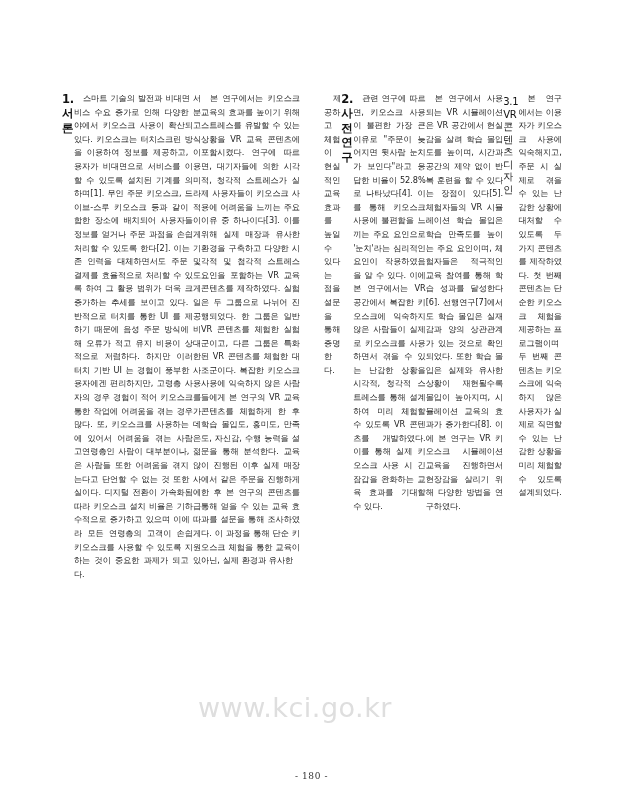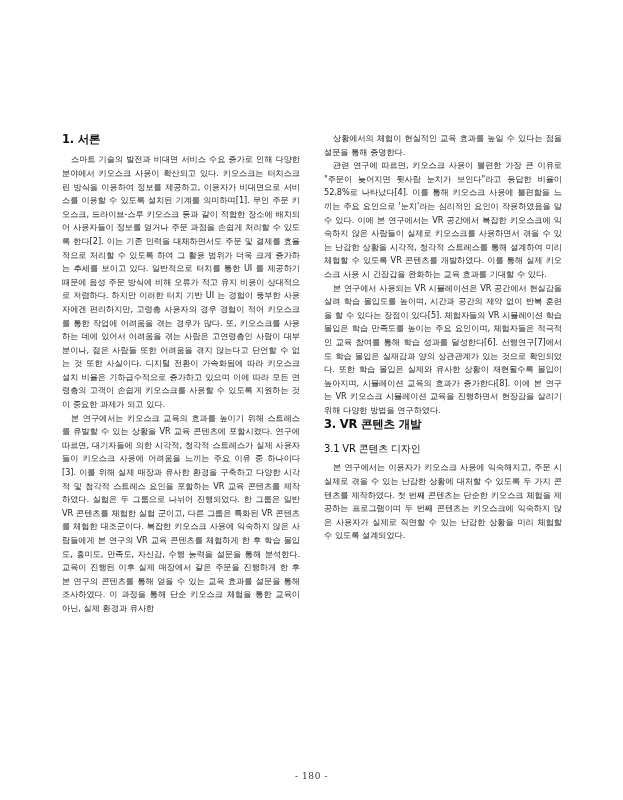--- a/index.html
+++ b/index.html
@@ -28,22 +28,21 @@
     top: 92px;
     width: 500px;
     height: 600px;
     display: flex;
     flex-direction: row;
     gap: 24px;
   }
   .column {
     width: 238px;
     display: flex;
-    flex-direction: column;
-    margin-top: 40px;
+    flex-direction: row;
   }
   h2.section-title {
     font-size: 11.5px;
     font-weight: bold;
     margin: 0 0 7px 0;
     letter-spacing: -0.2px;
     line-height: 1.25;
     color: #111;
   }
   h3.subsection-title {
@@ -100,28 +99,29 @@
 
   <div class="content">
 
     <div class="column">
       <h2 class="section-title">1.  서론</h2>
       <p class="para">스마트 기술의 발전과 비대면 서비스 수요 증가로 인해 다양한 분야에서 키오스크 사용이 확산되고 있다. 키오스크는 터치스크린 방식을 이용하여 정보를 제공하고, 이용자가 비대면으로 서비스를 이용할 수 있도록 설치된 기계를 의미하며[1]. 무인 주문 키오스크, 드라이브-스루 키오스크 등과 같이 적합한 장소에 배치되어 사용자들이 정보를 얻거나 주문 과점을 손쉽게 처리할 수 있도록 한다[2]. 이는 기존 인력을 대체하면서도 주문 및 결제를 효율적으로 처리할 수 있도록 하여 그 활용 범위가 더욱 크게 증가하는 추세를 보이고 있다. 일반적으로 터치를 통한 UI 를 제공하기 때문에 음성 주문 방식에 비해 오류가 적고 유지 비용이 상대적으로 저렴하다. 하지만 이러한 터치 기반 UI 는 경험이 풍부한 사용자에겐 편리하지만, 고령층 사용자의 경우 경험이 적어 키오스크를 통한 작업에 어려움을 겪는 경우가 많다. 또, 키오스크를 사용하는 데에 있어서 어려움을 겪는 사람은 고연령층인 사람이 대부분이나, 젊은 사람들 또한 어려움을 겪지 않는다고 단언할 수 없는 것 또한 사실이다. 디지털 전환이 가속화됨에 따라 키오스크 설치 비율은 기하급수적으로 증가하고 있으며 이에 따라 모든 연령층의 고객이 손쉽게 키오스크를 사용할 수 있도록 지원하는 것이 중요한 과제가 되고 있다.</p>
       <p class="para">본 연구에서는 키오스크 교육의 효과를 높이기 위해 스트레스를 유발할 수 있는 상황을 VR 교육 콘텐츠에 포함시켰다. 연구에 따르면, 대기자들에 의한 시각적, 청각적 스트레스가 실제 사용자들이 키오스크 사용에 어려움을 느끼는 주요 이유 중 하나이다[3]. 이를 위해 실제 매장과 유사한 환경을 구축하고 다양한 시각적 및 첨각적 스트레스 요인을 포함하는 VR 교육 콘텐츠를 제작하였다. 실험은 두 그룹으로 나뉘어 진행되었다. 한 그룹은 일반 VR 콘텐츠를 체험한 실험 군이고, 다른 그룹은 특화된 VR 콘텐츠를 체험한 대조군이다. 복잡한 키오스크 사용에 익숙하지 않은 사람들에게 본 연구의 VR 교육 콘텐츠를 체험하게 한 후 학습 몰입도, 흥미도, 만족도, 자신감, 수행 능력을 설문을 통해 분석한다. 교육이 진행된 이후 실제 매장에서 같은 주문을 진행하게 한 후 본 연구의 콘텐츠를 통해 얻을 수 있는 교육 효과를 설문을 통해 조사하였다. 이 과정을 통해 단순 키오스크 체험을 통한 교육이 아닌, 실제 환경과 유사한</p>
     </div>
 
     <div class="column">
-      <p class="para">상황에서의 체험이 현실적인 교육 효과를 높일 수 있다는 점을 설문을 통해 증명한다.</p>
+      <p class="para">제공하고 체험이 현실적인 교육 효과를 높일 수 있다는 점을 설문을 통해 증명한다.</p>
 
+      <h2 class="section-title gap-before">2. 사전 연구</h2>
       <p class="para">관련 연구에 따르면, 키오스크 사용이 불편한 가장 큰 이유로 "주문이 늦어지면 뒷사람 눈치가 보인다"라고 응답한 비율이 52.8%로 나타났다[4]. 이를 통해 키오스크 사용에 불편함을 느끼는 주요 요인으로 '눈치'라는 심리적인 요인이 작용하였음을 알 수 있다. 이에 본 연구에서는 VR 공간에서 복잡한 키오스크에 익숙하지 않은 사람들이 실제로 키오스크를 사용하면서 겪을 수 있는 난감한 상황을 시각적, 청각적 스트레스를 통해 설계하여 미리 체험할 수 있도록 VR 콘텐츠를 개발하였다. 이를 통해 실제 키오스크 사용 시 긴잠갑을 완화하는 교육 효과를 기대할 수 있다.</p>
       <p class="para">본 연구에서 사용되는 VR 시뮬레이션은 VR 공간에서 현실감을 살려 학습 몰입도를 높이며, 시간과 공간의 제약 없이 반복 훈련을 할 수 있다는 장점이 있다[5]. 체험자들의 VR 시뮬레이션 학습 몰입은 학습 만족도를 높이는 주요 요인이며, 체험자들은 적극적인 교육 참여를 통해 학습 성과를 달성한다[6]. 선행연구[7]에서도 학습 몰입은 실재감과 양의 상관관계가 있는 것으로 확인되었다. 또한 학습 몰입은 실제와 유사한 상황이 재현될수록 몰입이 높아지며, 시뮬레이션 교육의 효과가 증가한다[8]. 이에 본 연구는 VR 키오스크 시뮬레이션 교육을 진행하면서 현장감을 살리기 위해 다양한 방법을 연구하였다.</p>
 
-      <h2 class="section-title gap-before">3. VR 콘텐츠 개발</h2>
       <h3 class="subsection-title">3.1 VR 콘텐츠 디자인</h3>
       <p class="para">본 연구에서는 이용자가 키오스크 사용에 익숙해지고, 주문 시 실제로 겪을 수 있는 난감한 상황에 대처할 수 있도록 두 가지 콘텐츠를 제작하였다. 첫 번째 콘텐츠는 단순한 키오스크 체험을 제공하는 프로그램이며 두 번째 콘텐츠는 키오스크에 익숙하지 않은 사용자가 실제로 직면할 수 있는 난감한 상황을 미리 체험할 수 있도록 설계되었다.</p>
     </div>
 
   </div>
 
+  <div class="watermark">www.kci.go.kr</div>
 
   <div class="page-number">- 180 -</div>
 
 </div>
 
 </body></html>

